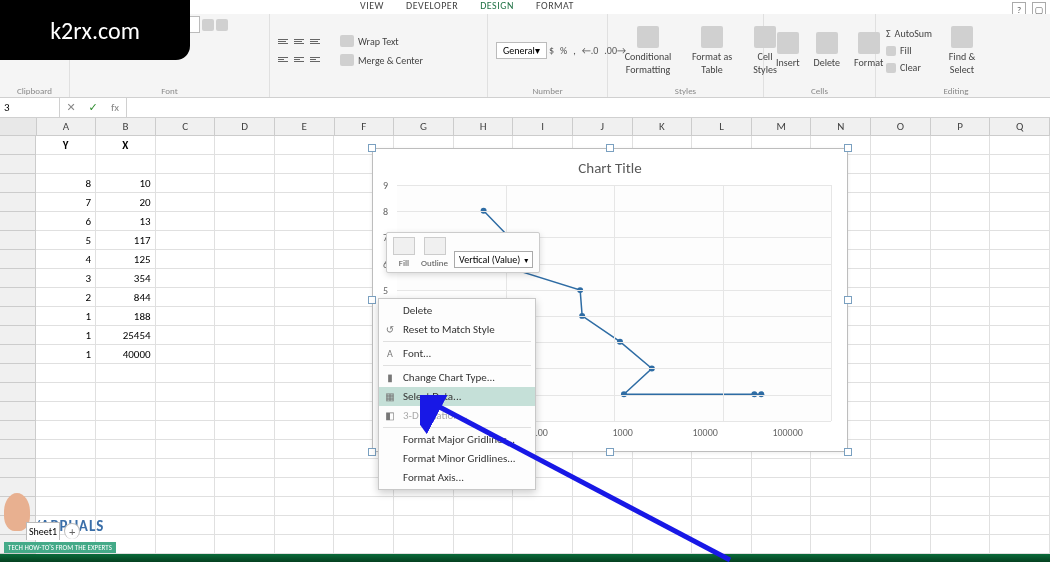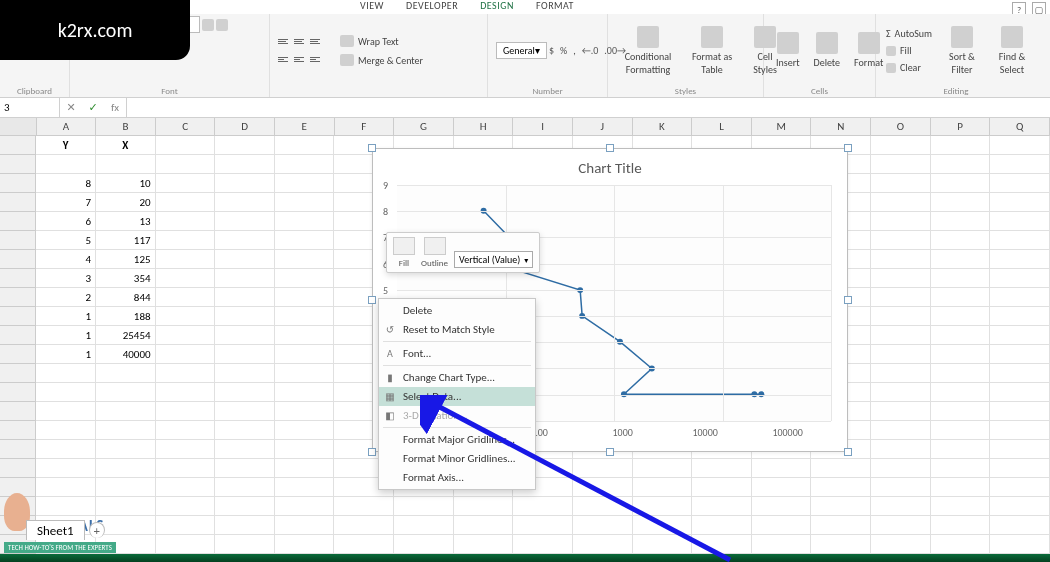--- a/index.html
+++ b/index.html
@@ -18,21 +18,21 @@
 .bigbtn { display:flex; flex-direction:column; align-items:center; gap:2px; font-size:10px; color:#444; padding:4px; }
 .bigbtn .ic{ width:22px; height:22px; }
 .smallbtn { font-size:10px; color:#444; display:flex; align-items:center; gap:4px; padding:1px 2px; }
 .ic { display:inline-block; background:#d0d0d0; border-radius:2px; }
 
 
 .help-icons { position:absolute; right:4px; top:2px; display:flex; gap:6px; font-size:11px; color:#555; }
 .help-icons span { border:1px solid #aaa; width:14px; height:14px; display:flex; align-items:center; justify-content:center; font-size:9px; }
 
 
-.watermark { position:absolute; top:0; left:0; width:190px; height:60px; background:#000; color:#fff; display:flex; align-items:center; justify-content:center; font-size:20px; font-weight:500; border-radius:0 0 14px 0; z-index:50; }
+.watermark { position:absolute; top:0; left:0; width:190px; height:60px; background:#000; color:#fff; display:flex; align-items:center; justify-content:center; font-size:24px; font-weight:500; border-radius:0 0 14px 0; z-index:50; }
 
 
 .fbar { height:20px; border-bottom:1px solid #d0d0d0; display:flex; align-items:center; background:#fff; }
 .namebox { width:60px; border-right:1px solid #d0d0d0; font-size:11px; padding:0 4px; height:100%; display:flex; align-items:center; }
 .fbar-btns { display:flex; height:100%; align-items:center; border-right:1px solid #d0d0d0; }
 .fbar-btns span { width:22px; text-align:center; font-size:11px; color:#888; }
 
 
 .grid { position:relative; overflow:hidden; height:444px; }
 .colheads { display:flex; height:18px; background:#f0f0f0; border-bottom:1px solid #ccc; }
@@ -72,21 +72,21 @@
 .ctxitem .cic { position:absolute; left:4px; width:14px; height:14px; display:flex; align-items:center; justify-content:center; font-size:10px; color:#777; }
 .ctxitem.hover { background:#c5e0d8; }
 .ctxitem.disabled { color:#aaa; }
 .ctxsep { height:1px; background:#e0e0e0; margin:2px 4px; }
 
 
 .arrow { position:absolute; left:420px; top:395px; width:320px; height:170px; z-index:30; pointer-events:none; }
 
 
 .sheettabs { position:absolute; left:26px; bottom:22px; display:flex; align-items:center; gap:0; z-index:10; }
-.sheettab { background:#fff; border:1px solid #bbb; border-bottom:none; font-size:13px; padding:2px 10px; }
+.sheettab { background:#fff; border:1px solid #bbb; border-bottom:none; font-size:10px; padding:2px 2px; }
 .sheettab.add { border-radius:50%; width:16px; height:16px; padding:0; display:flex; align-items:center; justify-content:center; margin-left:4px; font-size:12px; color:#666; }
 
 
 .appuals { position:absolute; left:4px; bottom:8px; z-index:9; }
 .appuals .face { width:26px; height:38px; background:#e8b090; border-radius:50% 50% 40% 40%; display:inline-block; }
 .appuals .word { font-size:15px; color:#3a6ea8; font-weight:600; letter-spacing:1px; }
 .appuals .tag { font-size:7px; background:#4a8; color:#fff; padding:1px 4px; }
 
 
 .numfmt { display:flex; flex-direction:row; gap:2px; }
@@ -251,24 +251,20 @@
           </div>
         <div class="smallbtn">
             <span class="ic" style="width:10px;height:10px"></span>
             <span>Fill</span>
           </div>
         <div class="smallbtn">
             <span class="ic" style="width:10px;height:10px"></span>
             <span>Clear</span>
           </div>
       </div>
-      <div class="bigbtn">
-          <span class="ic"></span>
-          <span style="width:36px;text-align:center">Sort &amp; Filter</span>
-        </div>
       <div class="bigbtn">
           <span class="ic"></span>
           <span style="width:36px;text-align:center">Find &amp; Select</span>
         </div>
     </div>
     <div class="rgroup-label">Editing</div>
   </div>
 </div>
 
 <div class="fbar">

